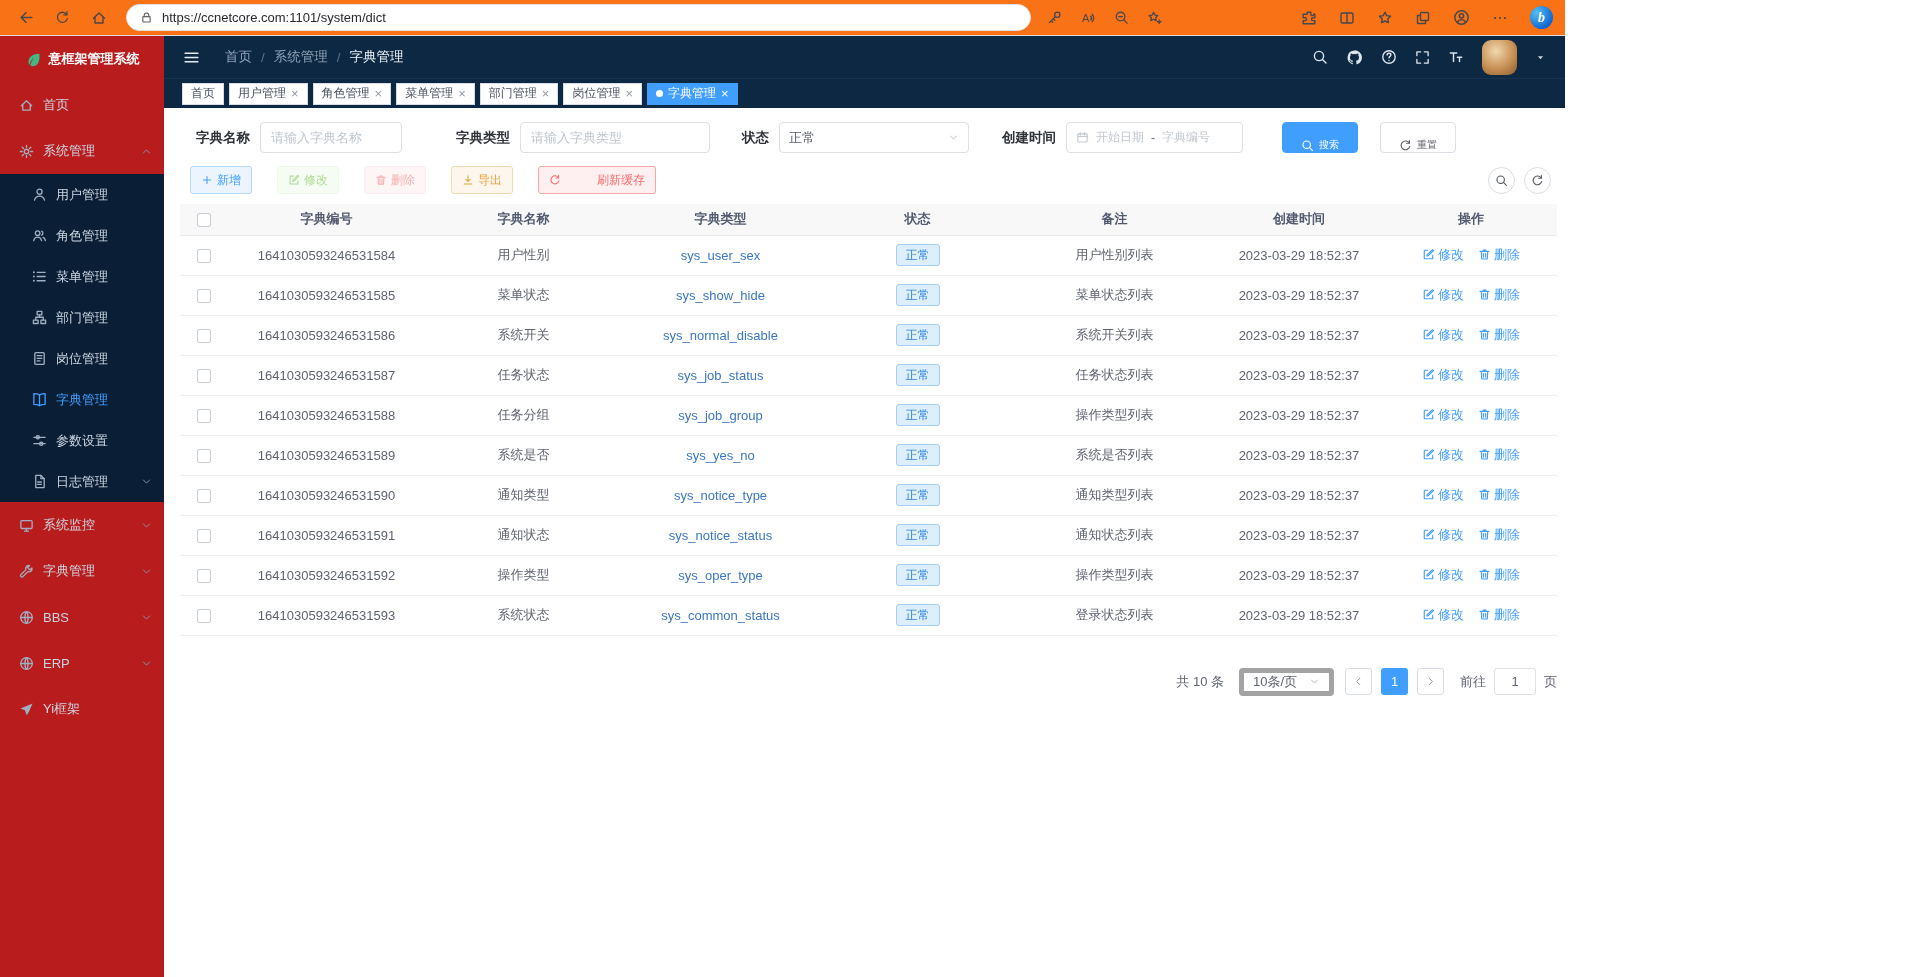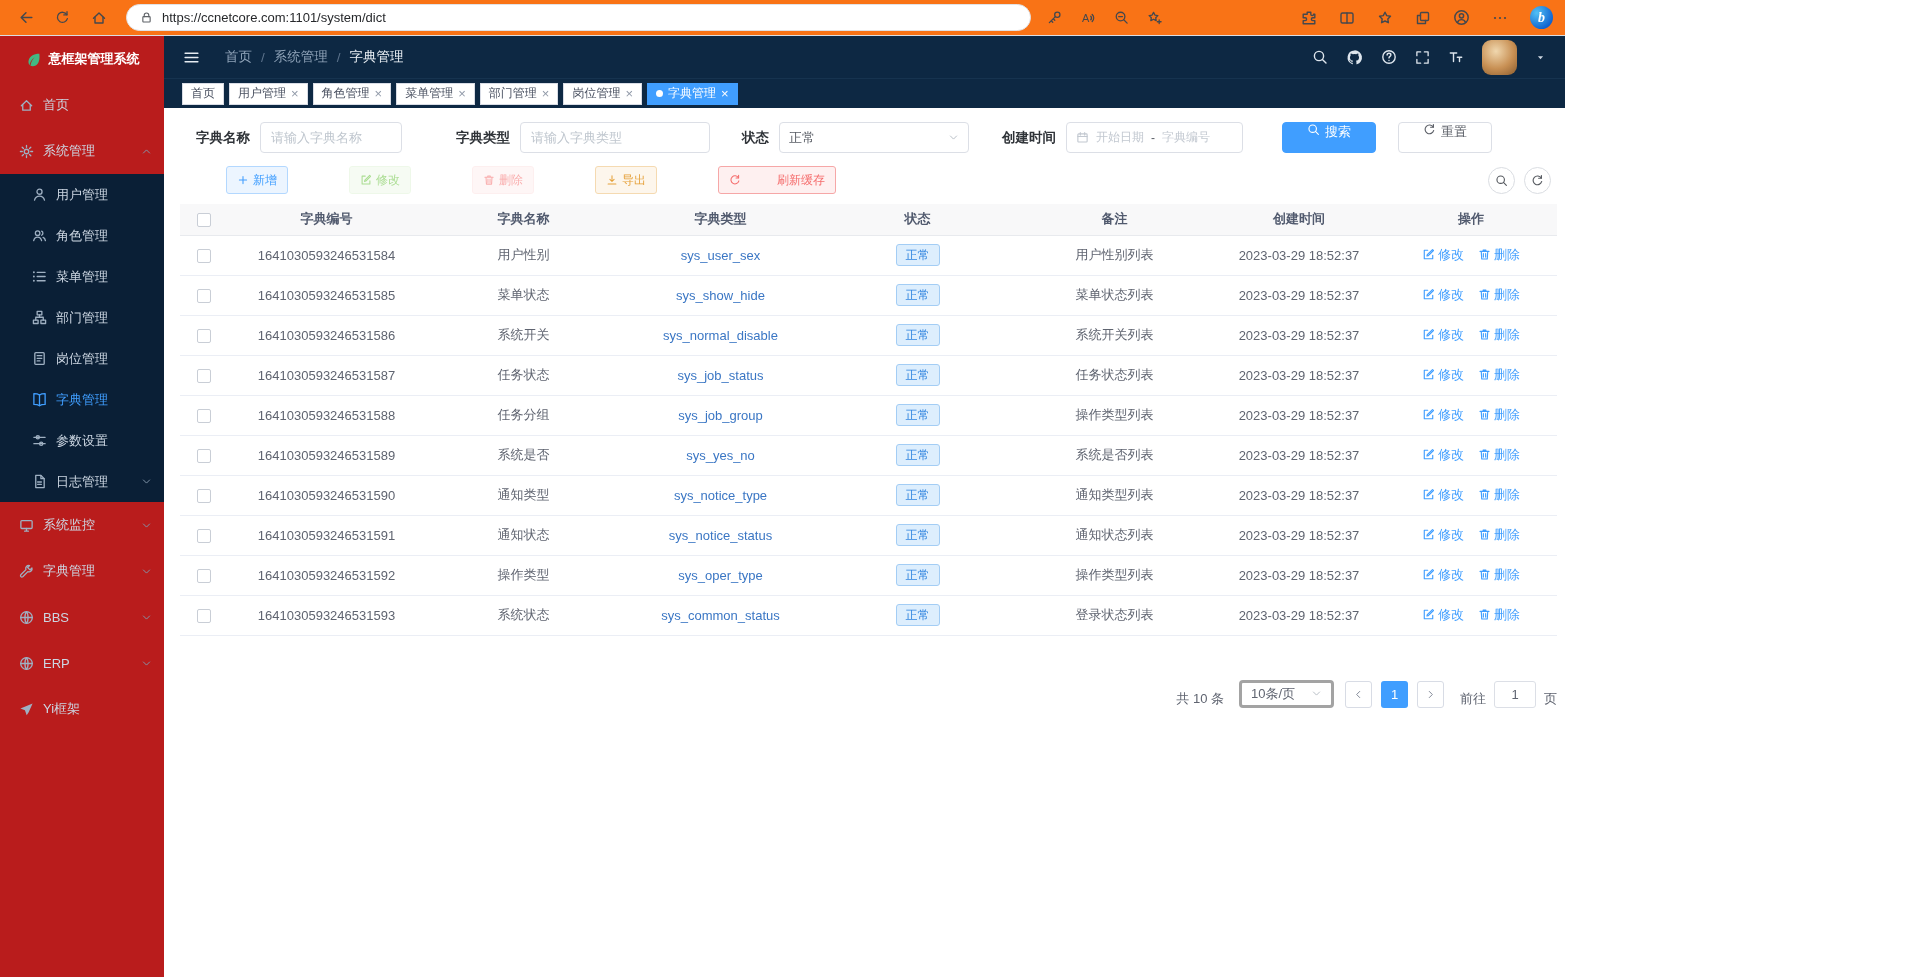--- a/index.html
+++ b/index.html
@@ -59,50 +59,50 @@
 .filters{display:flex;align-items:center;margin:14px 0 0 32px;font-size:13.5px;}
 .f-label{font-weight:bold;color:#2f3338;margin-right:10px;white-space:nowrap;}
 .f-text{height:31px;border:1px solid #dcdfe6;border-radius:4px;padding:0 10px;font-size:13px;color:#606266;background:#fff;outline:none;}
 .f-text::placeholder{color:#bfc6ce;}
 .w142{width:142px}.w190{width:190px}
 .mr54{margin-right:54px}.mr44{margin-right:32px}.mr33{margin-right:33px}.mr39{margin-right:39px}
 .f-select{width:190px;height:31px;border:1px solid #dcdfe6;border-radius:4px;background:#fff;display:flex;align-items:center;justify-content:space-between;padding:0 9px;font-size:13px;color:#5a5e66;cursor:pointer;}
 .f-select .caret,.pg-size .caret{color:#b6bcc5;}
 .f-dates{width:177px;height:31px;border:1px solid #dcdfe6;border-radius:4px;background:#fff;display:flex;align-items:center;gap:7px;padding:0 9px;font-size:12px;color:#c2c8d0;cursor:pointer;}
 .f-dates .dsep{color:#5a5e66;}
-.btn{height:31px;border-radius:4px;display:inline-flex;align-items:flex-start;gap:5px;padding:0 24px;font-size:13px;}
+.btn{height:31px;border-radius:4px;display:inline-flex;align-items:flex-end;gap:5px;padding:0 18px;font-size:10px;}
 .btn-primary{background:#409eff;border:1px solid #409eff;color:#fff;}
 .btn-plainwhite{background:#fff;border:1px solid #dcdfe6;color:#5a5e66;margin-left:22px;}
 
 
 .toolbar{display:flex;align-items:center;margin-top:13px;padding:0 14px 0 26px;}
-.tb{height:28px;border-radius:3px;display:inline-flex;align-items:center;gap:4px;padding:0 10px;font-size:12px;border:1px solid;margin-right:25px;margin-left:36px;}
+.tb{height:28px;border-radius:3px;display:inline-flex;align-items:center;gap:4px;padding:0 10px;font-size:12px;border:1px solid;margin-right:25px;}
 .tb-add{background:#ecf5ff;border-color:#b3d8ff;color:#409eff;}
 .tb-edit{background:#f0f9eb;border-color:#e1f3d8;color:#67c23a;opacity:.55;cursor:not-allowed;}
 .tb-del{background:#fef0f0;border-color:#fde2e2;color:#f56c6c;opacity:.55;cursor:not-allowed;}
 .tb-exp{background:#fdf6ec;border-color:#f5dab1;color:#e6a23c;}
 .tb-cache{background:#fef0f0;border-color:#f6a7a7;color:#f56c6c;gap:36px;}
 .tools-right{margin-left:auto;display:flex;gap:9px;}
 .circle-btn{width:27px;height:27px;border-radius:50%;border:1px solid #dadde2;background:#fff;display:flex;align-items:center;justify-content:center;color:#55595f;cursor:pointer;}
 
 
 .table-wrap{margin:10px 8px 0 16px;}
 table{width:100%;border-collapse:collapse;table-layout:fixed;}
 th{height:31px;background:#f8f8f9;color:#515a6e;font-size:13px;font-weight:bold;border-bottom:1px solid #e8eaee;text-align:center;}
 td{height:40px;text-align:center;font-size:13px;color:#5f6470;border-bottom:1px solid #ebeef5;white-space:nowrap;overflow:hidden;}
 .cb{width:14px;height:14px;border:1px solid #c9ced6;border-radius:2px;background:#fff;display:inline-block;vertical-align:middle;cursor:pointer;}
 .type-link{color:#3a76c4;cursor:pointer;}
 .tag-status{display:inline-block;height:22px;line-height:21px;padding:0 9px;border-radius:3px;background:#ddeefd;border:1px solid #a3cdf5;color:#3286e0;font-size:12px;}
 .op{color:#409eff;display:inline-flex;align-items:center;gap:3px;cursor:pointer;}
 .op + .op{margin-left:14px;}
 
 
-.pager{display:flex;align-items:flex-end;justify-content:flex-end;margin-top:44px;padding-right:8px;font-size:13px;color:#5f6470;}
+.pager{display:flex;align-items:center;justify-content:flex-end;margin-top:32px;padding-right:8px;font-size:13px;color:#5f6470;}
 .pg-total{margin-right:15px;}
-.pg-size{width:95px;height:28px;border:3px solid #a3a3a3;border-radius:4px;background:#fff;display:flex;align-items:center;justify-content:space-between;padding:0 9px;cursor:pointer;}
+.pg-size{width:95px;height:28px;border:5px solid #a3a3a3;border-radius:4px;background:#fff;display:flex;align-items:center;justify-content:space-between;padding:0 9px;cursor:pointer;}
 .pg-nav{width:27px;height:27px;border:1px solid #d8dce5;border-radius:3px;background:#fff;color:#7e8594;display:flex;align-items:center;justify-content:center;margin-left:11px;cursor:pointer;}
 .pg-nav.next{margin-left:9px;}
 .pg-cur{width:27px;height:27px;border-radius:3px;background:#409eff;color:#fff;display:flex;align-items:center;justify-content:center;margin-left:9px;font-size:13px;}
 .pg-goto{margin-left:16px;}
 .pg-in{width:42px;height:27px;border:1px solid #dcdfe6;border-radius:3px;text-align:center;font-size:13px;color:#5f6470;margin:0 8px;outline:none;}
 </style>
 </head>
 <body>
 
 <div class="chrome">

